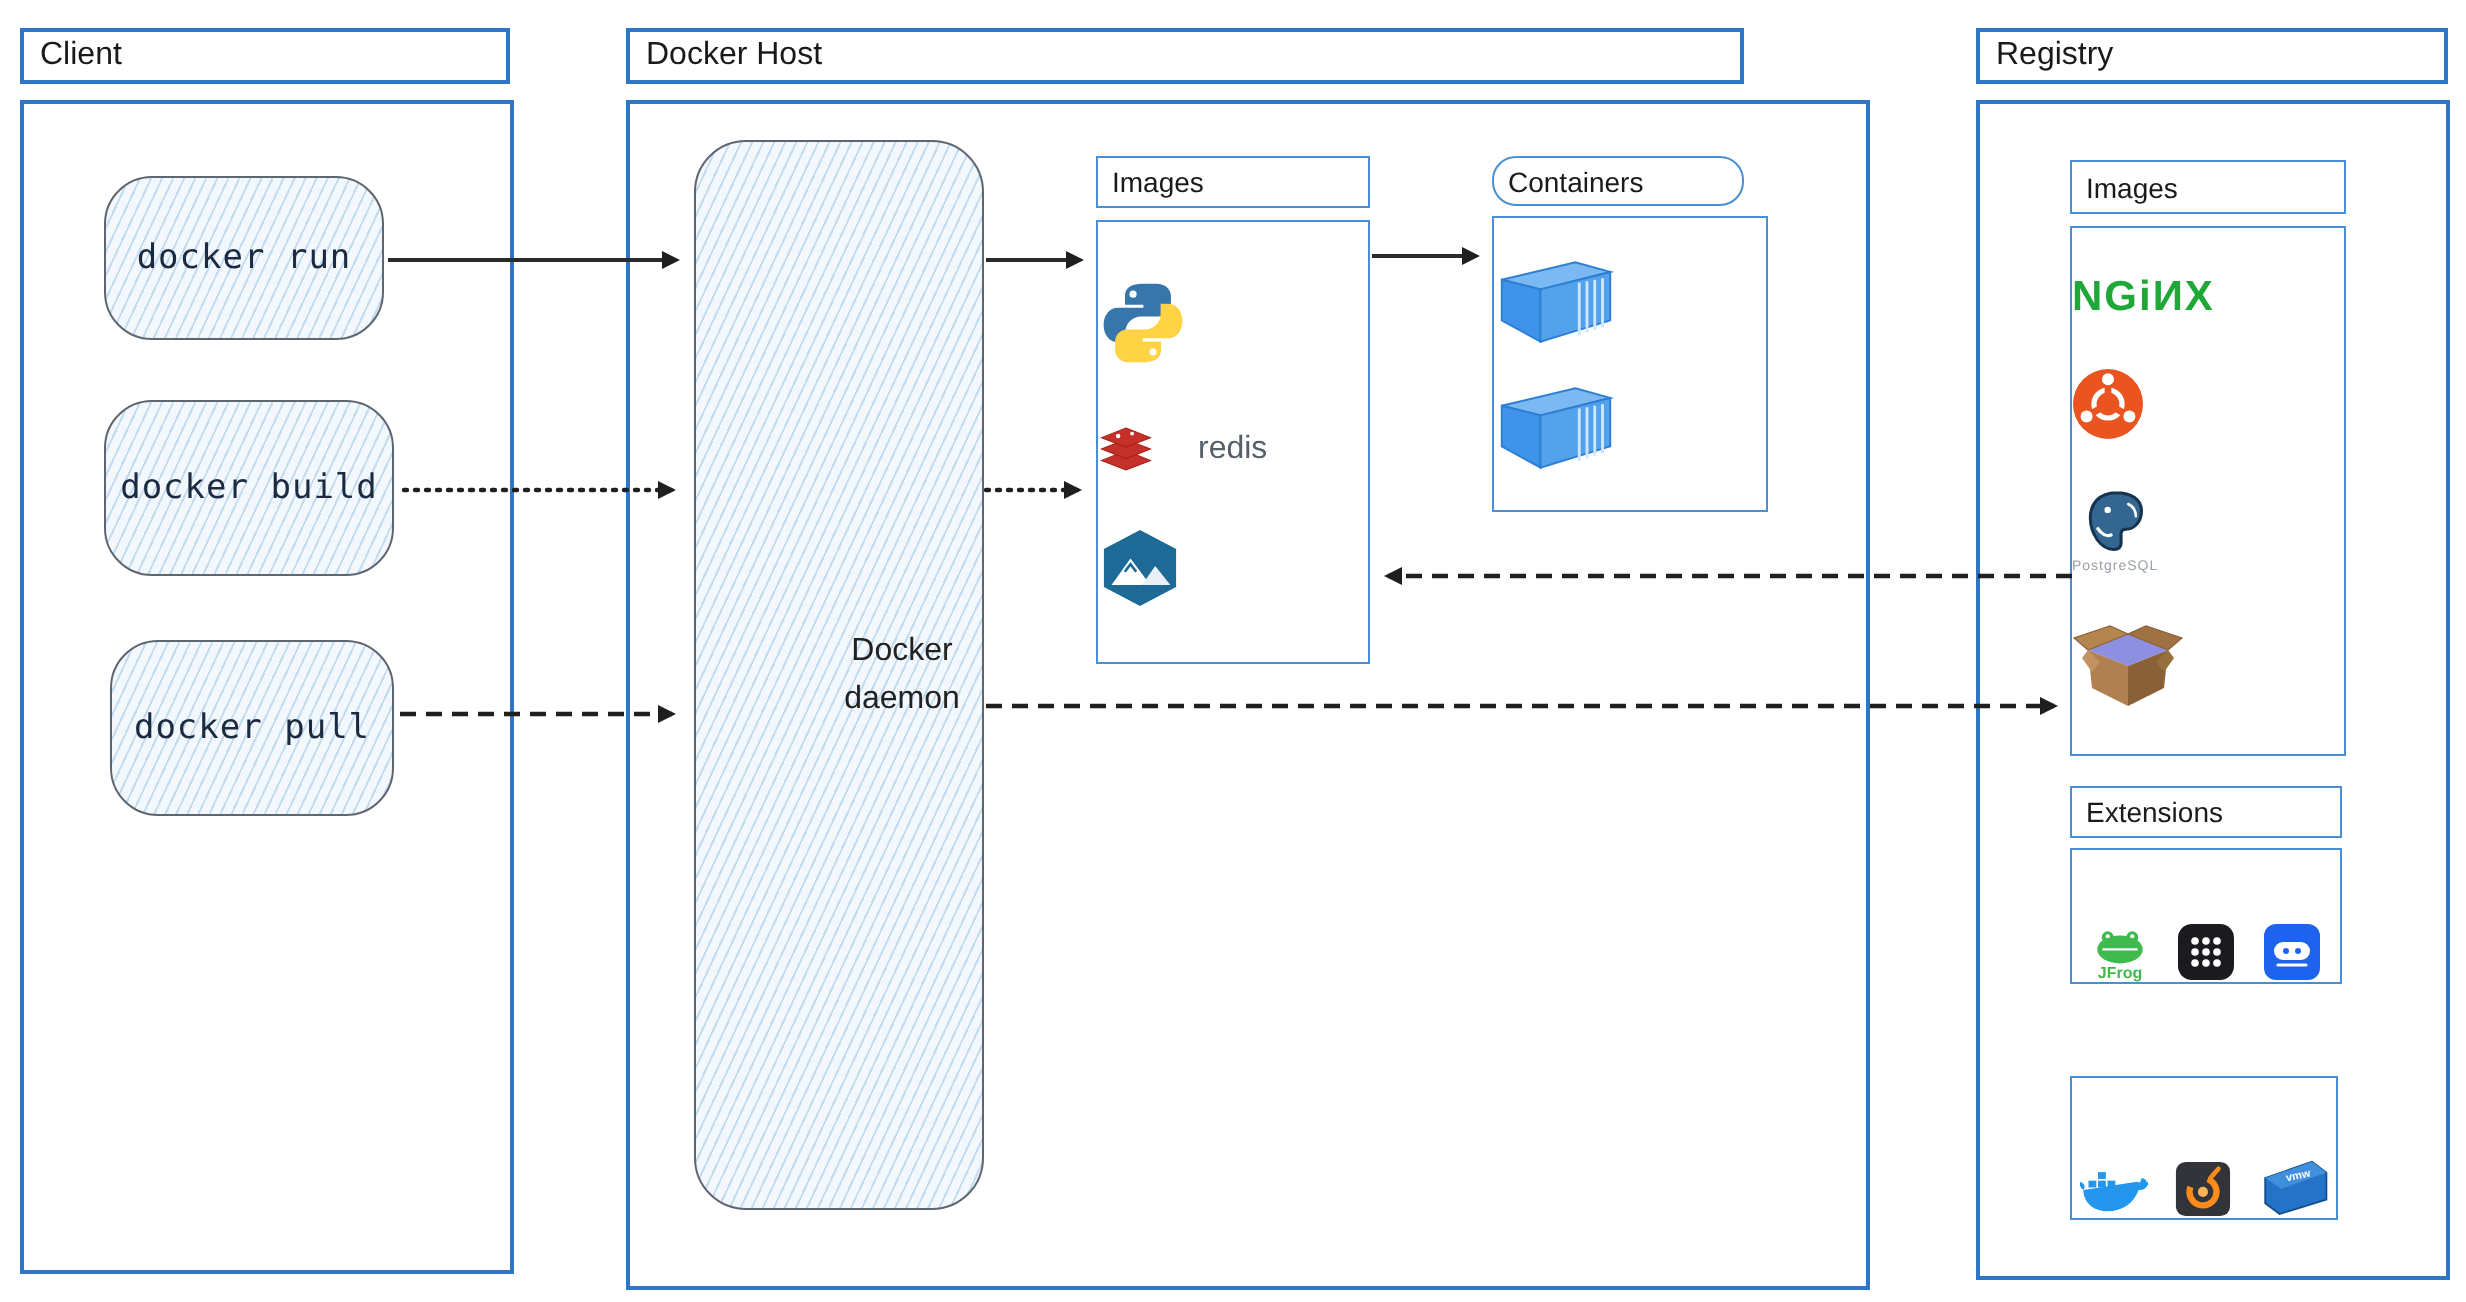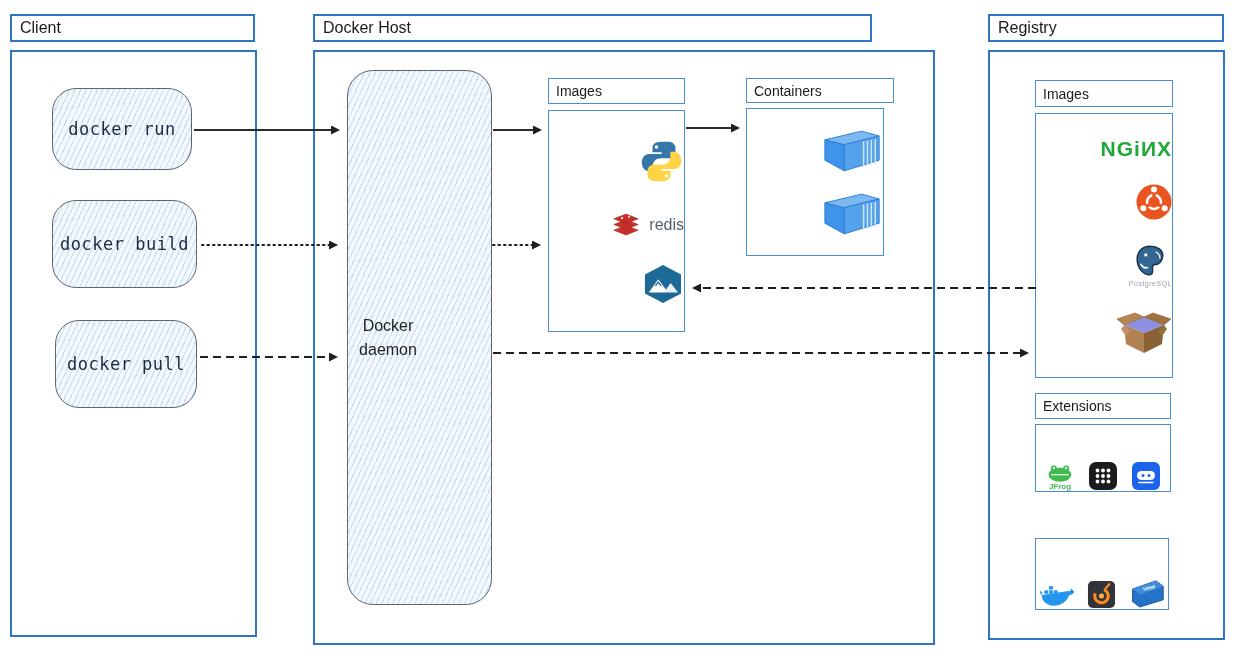--- a/index.html
+++ b/index.html
@@ -24,28 +24,28 @@
       rgba(122,174,219,0.38) 0px, rgba(122,174,219,0.38) 1px,
       transparent 1px, transparent 5px);
     border:1.6px solid #5f6670;
   }
   .cmdbox{
     border-radius:24px;display:flex;align-items:center;justify-content:center;
     font-family:"DejaVu Sans Mono","Liberation Mono",monospace;
     font-size:17px;font-weight:400;color:#1b2a41;letter-spacing:0.5px;
   }
   .daemon{
-    border-radius:26px;display:flex;align-items:center;justify-content:flex-start;
+    border-radius:26px;display:flex;align-items:center;justify-content:flex-end;
     text-align:center;font-size:16px;line-height:1.45;color:#222;
   }
   .daemon .lbl{width:80px;}
-  .col-evenly{display:flex;flex-direction:column;align-items:flex-end;justify-content:space-evenly;}
+  .col-evenly{display:flex;flex-direction:column;align-items:flex-start;justify-content:space-evenly;}
   .row-center{display:flex;flex-direction:row;align-items:flex-end;justify-content:center;gap:13px;}
   .logo-stack{display:flex;flex-direction:column;align-items:center;gap:1px;}
-  .redis-row{display:flex;align-items:center;gap:9px;}
+  .redis-row{display:flex;align-items:center;gap:22px;}
   .redis-text{font-size:16px;color:#55606b;font-weight:500;}
   .nginx-word{font-size:21px;font-weight:800;color:#1fa838;letter-spacing:1px;}
   .pg-text{font-size:7px;color:#9aa0a6;letter-spacing:0.5px;margin-top:1px;}
   .jfrog-text{font-size:8px;font-weight:700;color:#3fbb4e;margin-top:-2px;}
   svg{display:block;}
   .arrows{position:absolute;left:0;top:0;width:1233px;height:651px;pointer-events:none;z-index:5;}
 </style>
 </head>
 <body>
 
@@ -107,21 +107,21 @@
     <span>
       <svg viewBox="0 0 44 40" width="42" height="38">
         <polygon points="22,0 41,10 41,30 22,40 3,30 3,10" fill="#1d6a96"></polygon>
         <path d="M7 29 L17 15 L26 27 L23 29 Z" fill="#ffffff"></path>
         <path d="M23 29 L30 19 L38 29 Z" fill="#e8f0f6"></path>
         <path d="M14 22 L17 18 L20 22" fill="none" stroke="#1d6a96" stroke-width="1.4"></path>
       </svg>
     </span>
   </div>
 
-  <div class="abs sublabel" style="left:746px;top:78px;width:148px;height:25px;">
+  <div class="abs sublabel" style="left:746px;top:78px;width:126px;height:25px;border-radius:12px;">
     <span>Containers</span>
   </div>
   <div class="abs subbox col-evenly" style="left:746px;top:108px;width:138px;height:148px;">
 
     <span>
       <svg viewBox="0 0 64 46" width="62" height="45">
         <polygon points="4,12 42,3 60,8 24,17" fill="#7cb9f2" stroke="#2d7fd3" stroke-width="1"></polygon>
         <polygon points="4,12 24,17 24,44 4,33" fill="#3f93ea" stroke="#2d7fd3" stroke-width="1"></polygon>
         <polygon points="24,17 60,8 60,33 24,44" fill="#54a1ec" stroke="#2d7fd3" stroke-width="1"></polygon>
         <path d="M44 13.5 V40.5 M48 12.8 V39.2 M52 12 V38 M56 11.2 V36.5" stroke="#cfe6fb" stroke-width="1.5" fill="none"></path>

